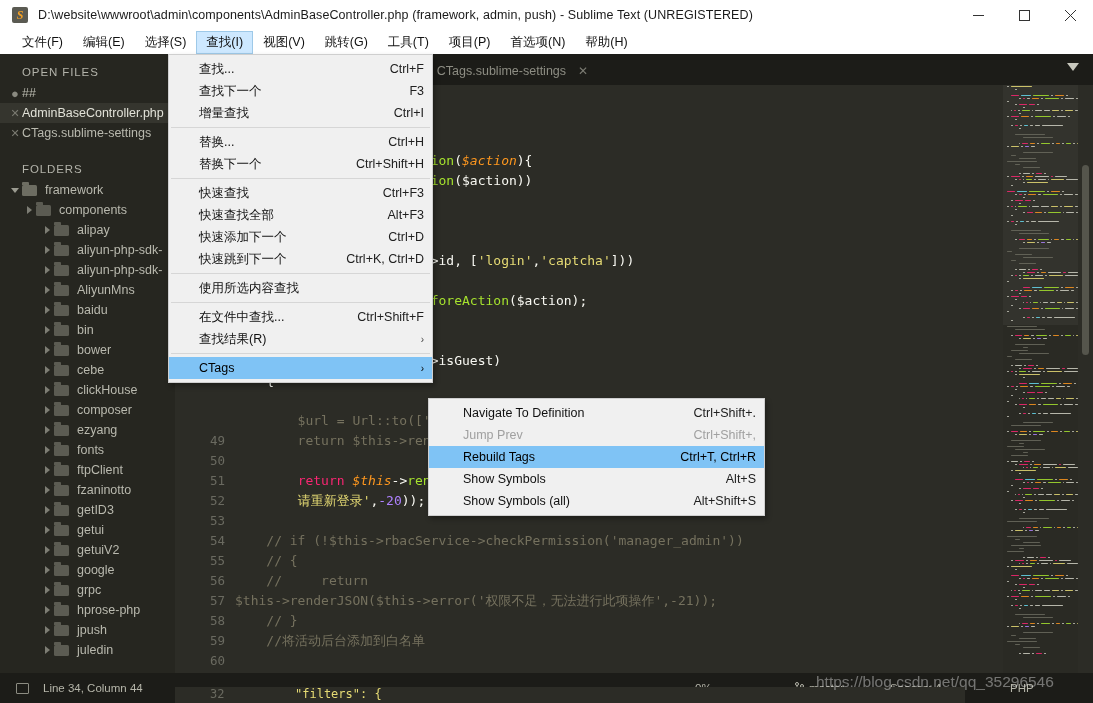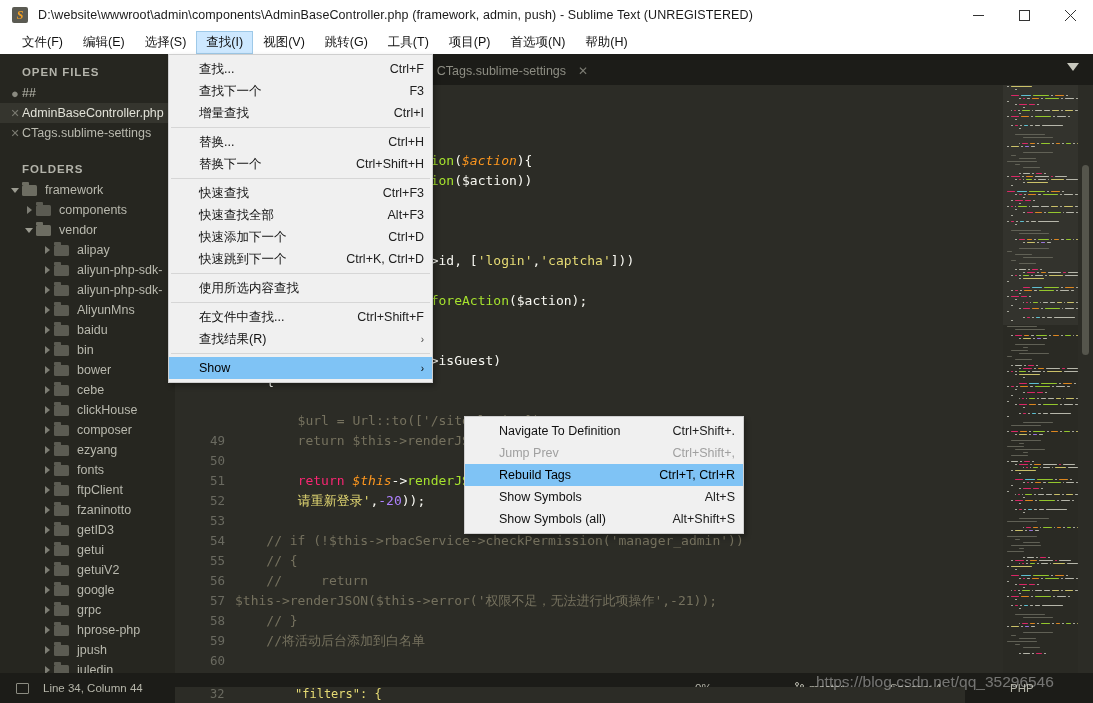--- a/index.html
+++ b/index.html
@@ -55,31 +55,31 @@
   }
   .menu-row .lbl { flex: 1; }
   .menu-row .key { color: #202020; padding-left: 26px; text-align: right; }
   .menu-row .arrow { width: 12px; text-align: right; color: #444; font-size: 10px; }
   .menu-row.disabled .lbl, .menu-row.disabled .key { color: #a0a0a0; }
   .menu-row.sel { background: #7fc3f5; }
   .menu-row.sel .lbl, .menu-row.sel .key, .menu-row.sel .arrow { color: #000; }
   .menu-sep { height: 1px; background: #d6d6d6; margin: 3px 2px; }
 
   #find-menu { left: 168px; top: 54px; width: 265px; }
-  #ctags-menu { left: 428px; top: 416px; width: 280px; margin-left: 36px; }
+  #ctags-menu { left: 428px; top: 398px; width: 337px; }
   #ctags-menu .menu-row { padding-left: 34px; }
 
   
   .sidebar {
     position: absolute; left: 0; top: 54px; width: 175px; height: 619px;
     background: #262620; overflow: hidden; padding-top: 8px;
   }
   .side-head {
     font-size: 11.5px; color: #b3b3aa; letter-spacing: 0.9px;
-    font-weight: bold; padding: 4px 0 5px 22px;
+    font-weight: normal; padding: 4px 0 5px 22px;
   }
   .side-row {
     display: flex; align-items: center; height: 20px; padding-left: 8px;
     font-size: 12.5px; color: #b9b9ae; white-space: nowrap;
   }
   .side-row.sel { background: #35352e; color: #e2e2d8; }
   .side-x { width: 14px; color: #7b7b72; font-size: 11px; flex: none; text-align: center; }
   .side-dot { width: 14px; flex: none; text-align: center; color: #8a8a80; font-size: 13px; }
   .tri {
     width: 14px; flex: none; display: flex; align-items: center; justify-content: center;
@@ -253,27 +253,20 @@
           </span>
           <span class="folder-ico open"></span>
           <span>framework</span>
         </div>
         <div class="side-row ind1">
           <span class="tri closed">
             <i></i>
           </span>
           <span class="folder-ico"></span>
           <span>components</span>
-        </div>
-        <div class="side-row ind1">
-          <span class="tri open">
-            <i></i>
-          </span>
-          <span class="folder-ico open"></span>
-          <span>vendor</span>
         </div>
         <div class="side-row ind2">
           <span class="tri closed">
             <i></i>
           </span>
           <span class="folder-ico"></span>
           <span>alipay</span>
         </div>
         <div class="side-row ind2">
           <span class="tri closed">
@@ -1474,21 +1467,21 @@
       <div class="menu-row">
         <span class="lbl">在文件中查找...</span>
         <span class="key">Ctrl+Shift+F</span>
       </div>
       <div class="menu-row">
         <span class="lbl">查找结果(R)</span>
         <span class="arrow">›</span>
       </div>
       <div class="menu-sep"></div>
       <div class="menu-row sel">
-        <span class="lbl">Show</span>
+        <span class="lbl">CTags</span>
         <span class="arrow">›</span>
       </div>
     </div>
 
   <div class="menu" id="ctags-menu">
       <div class="menu-row">
         <span class="lbl">Navigate To Definition</span>
         <span class="key">Ctrl+Shift+.</span>
       </div>
       <div class="menu-row disabled">

